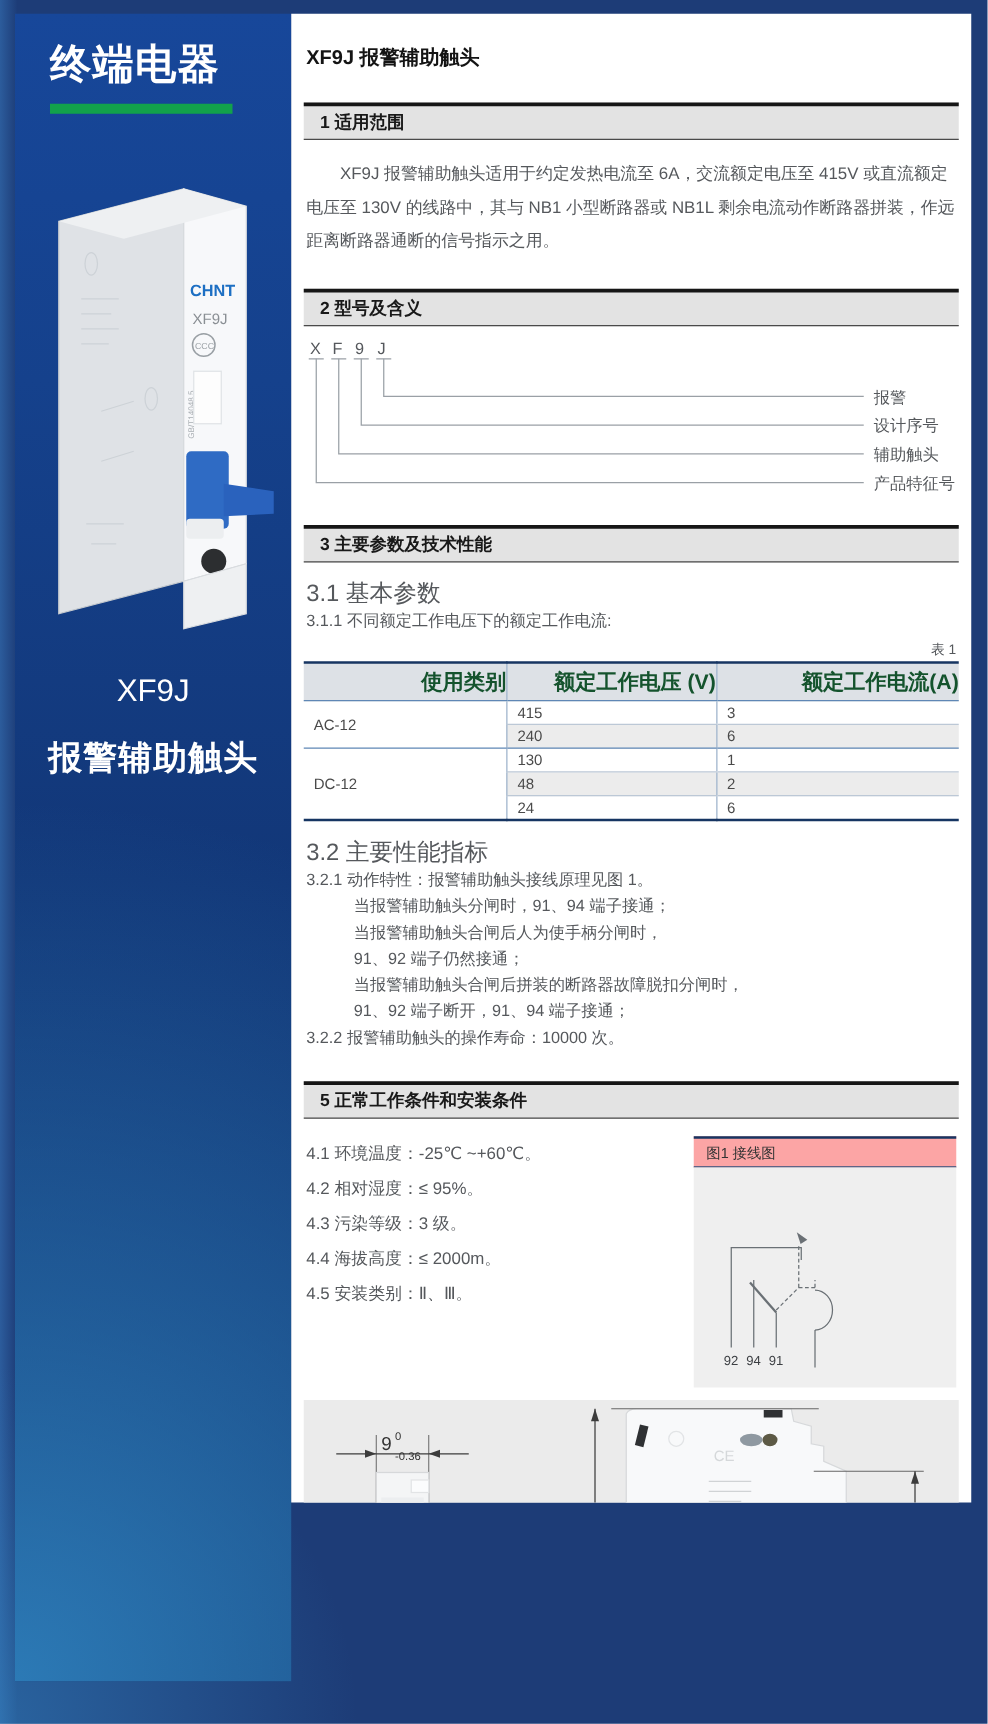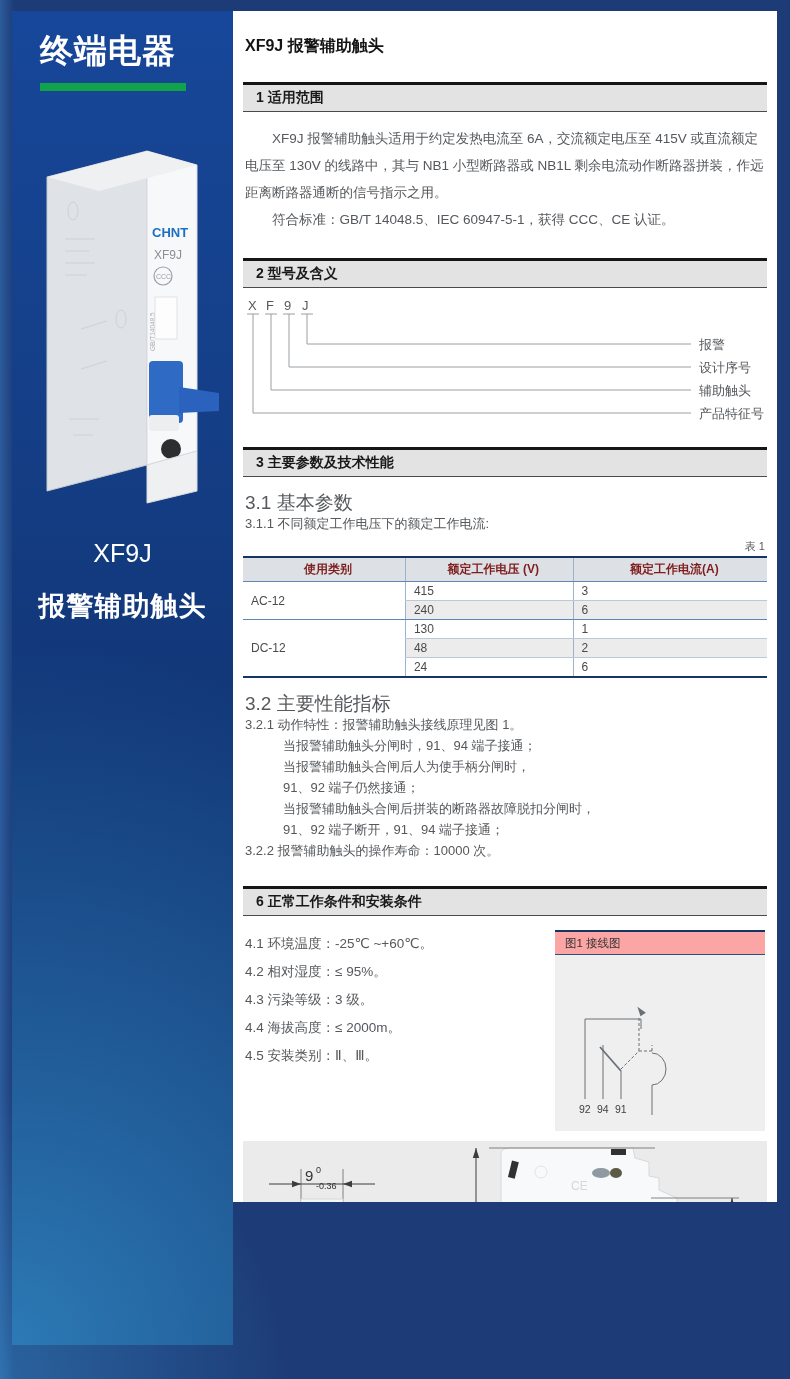--- a/index.html
+++ b/index.html
@@ -34,21 +34,21 @@
   }
   .para{margin:13px 2px 0 2px;font-size:13.5px;color:#55585c;line-height:27px;text-indent:2em;}
   .para2{margin:0 2px;font-size:13.5px;color:#55585c;line-height:27px;text-indent:2em;}
   .model-svg{display:block;margin:10px 0 2px 0;width:524px;height:124px;}
   .p-plain{margin:15px 0 0 2px;font-size:19px;color:#55585c;line-height:21px;}
   .p-tight{margin:0 0 0 2px;font-size:13px;color:#55585c;line-height:21px;}
   .p-ind{margin:0 0 0 2px;padding-left:38px;font-size:13px;color:#55585c;line-height:21px;}
   .table-tag{margin:5px 2px 2px 0;text-align:right;font-size:11px;color:#55585c;}
   table.params{width:100%;border-collapse:collapse;border-top:2px solid #163562;border-bottom:2px solid #163562;}
   table.params th{
-    background:#dde1e6;font-size:12px;font-weight:700;color:#7f1d1d;text-align:center;
+    background:#dde1e6;font-size:17px;font-weight:700;color:#14532d;text-align:right;
     padding:3px 0 3px 8px;border-bottom:1px solid #5f87b5;
   }
   table.params td{font-size:12px;color:#4a4a4a;padding:2px 0 2px 8px;border-bottom:1px solid #bcc8d6;}
   table.params .c2,.params .c3{border-left:1px solid #9db3cb;}
   table.params tr.shade .c2,table.params tr.shade .c3{background:#ececec;}
   table.params tr.gend td{border-bottom:1px solid #5f87b5;}
   table.params td.cat{border-bottom:1px solid #5f87b5;}
   table.params td.cat2{border-bottom:none;}
   .sec4-row{display:flex;margin-top:14px;}
   .cond-list{flex:1;padding-left:2px;}
@@ -105,21 +105,20 @@
   <div class="side-code">XF9J</div>
   <div class="side-name">报警辅助触头</div>
 </aside>
 
 <main class="content">
 
   <h1 class="doc-title">XF9J 报警辅助触头</h1>
 
   <div class="secbar">1 适用范围</div>
   <p class="para">XF9J 报警辅助触头适用于约定发热电流至 6A，交流额定电压至 415V 或直流额定电压至 130V 的线路中，其与 NB1 小型断路器或 NB1L 剩余电流动作断路器拼装，作远距离断路器通断的信号指示之用。</p>
-  <p class="para2">符合标准：GB/T 14048.5、IEC 60947-5-1，获得 CCC、CE 认证。</p>
 
   <div class="secbar">2 型号及含义</div>
   <svg class="model-svg" viewBox="0 0 524 124">
     <g fill="#55585c" font-size="13">
       <text x="5" y="12">X</text>
       <text x="23" y="12">F</text>
       <text x="41" y="12">9</text>
       <text x="59" y="12">J</text>
     </g>
     <g stroke="#9aa0a6" stroke-width="1" fill="none">
@@ -183,21 +182,21 @@
 
   <p class="p-plain">3.2 主要性能指标</p>
   <p class="p-tight">3.2.1 动作特性：报警辅助触头接线原理见图 1。</p>
   <p class="p-ind">当报警辅助触头分闸时，91、94 端子接通；</p>
   <p class="p-ind">当报警辅助触头合闸后人为使手柄分闸时，</p>
   <p class="p-ind">91、92 端子仍然接通；</p>
   <p class="p-ind">当报警辅助触头合闸后拼装的断路器故障脱扣分闸时，</p>
   <p class="p-ind">91、92 端子断开，91、94 端子接通；</p>
   <p class="p-tight">3.2.2 报警辅助触头的操作寿命：10000 次。</p>
 
-  <div class="secbar">6 正常工作条件和安装条件</div>
+  <div class="secbar">5 正常工作条件和安装条件</div>
   <div class="sec4-row">
     <div class="cond-list">
       <div>4.1 环境温度：-25℃ ~+60℃。</div>
       <div>4.2 相对湿度：≤ 95%。</div>
       <div>4.3 污染等级：3 级。</div>
       <div>4.4 海拔高度：≤ 2000m。</div>
       <div>4.5 安装类别：Ⅱ、Ⅲ。</div>
     </div>
 
     <div class="figure-box">

